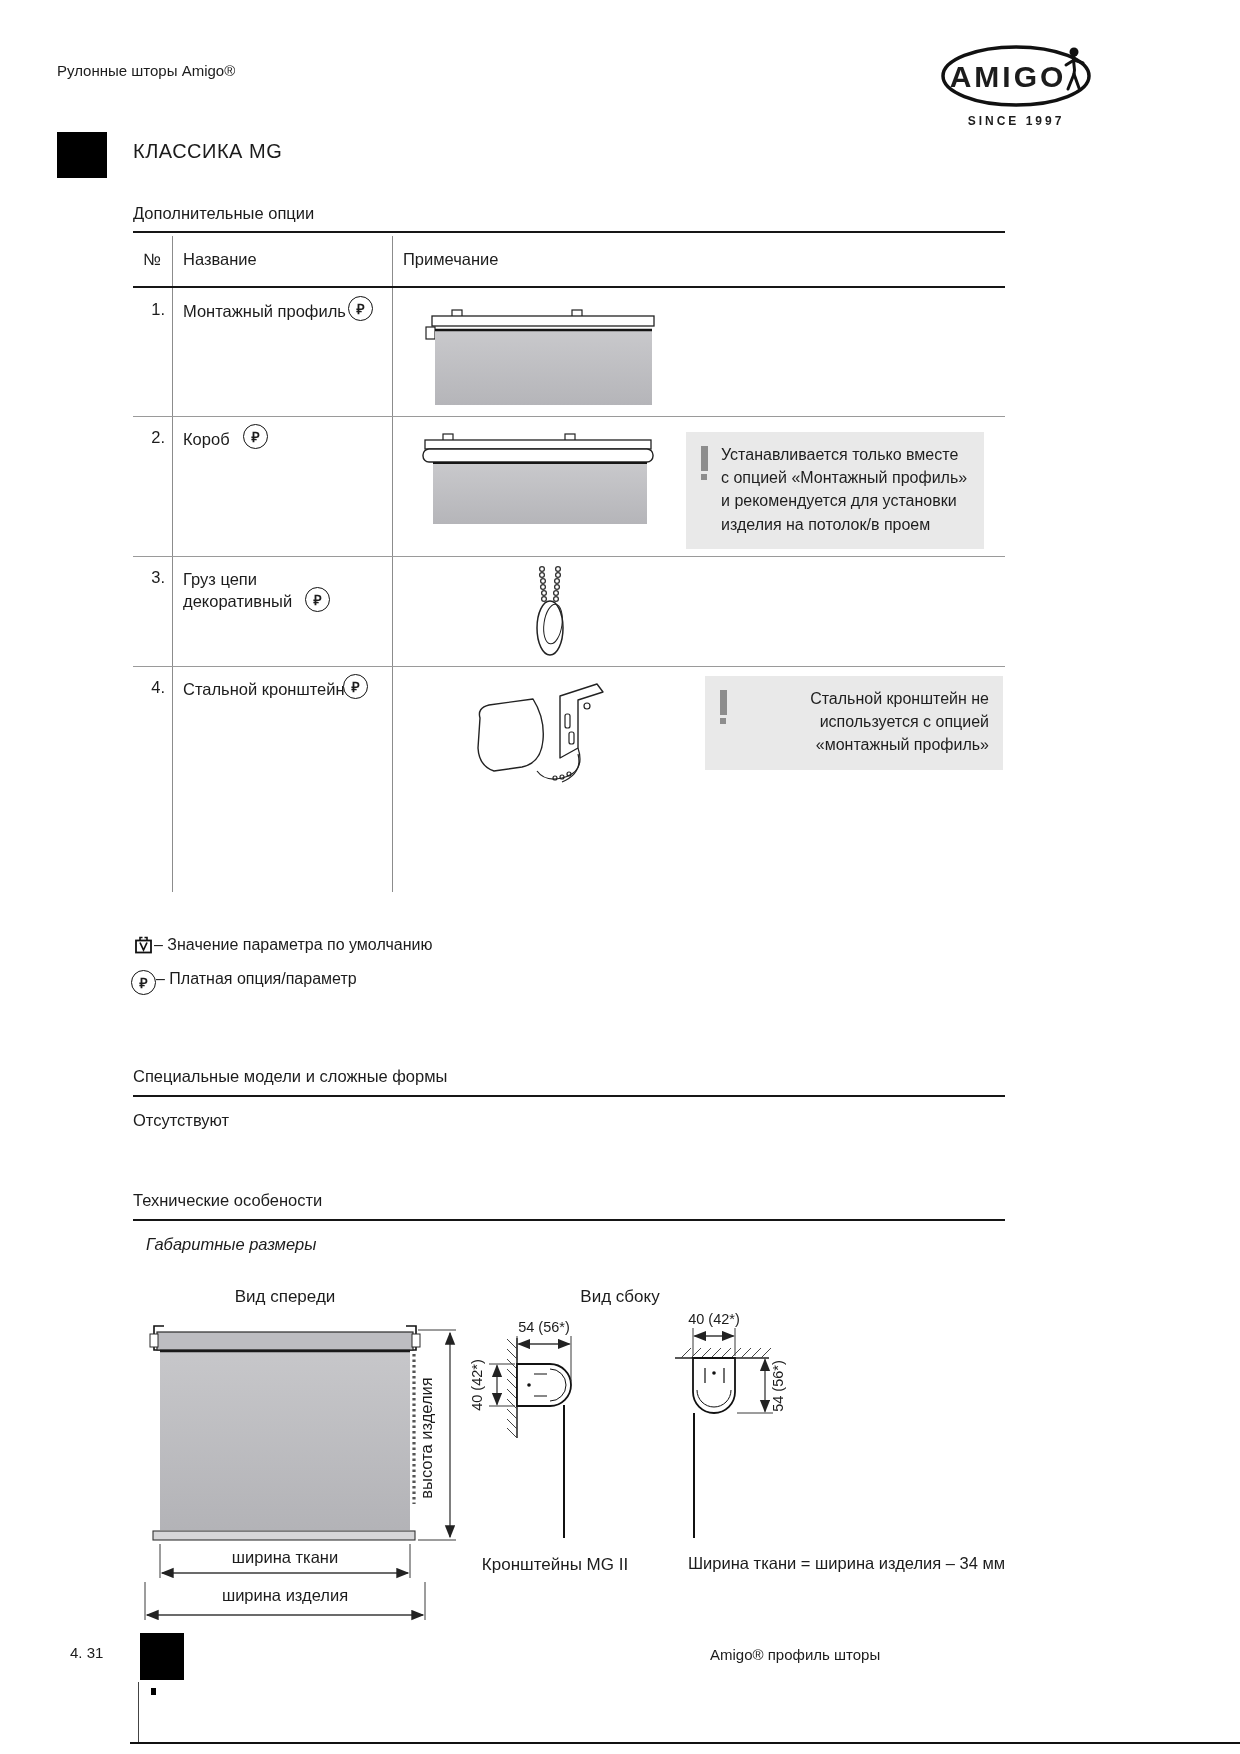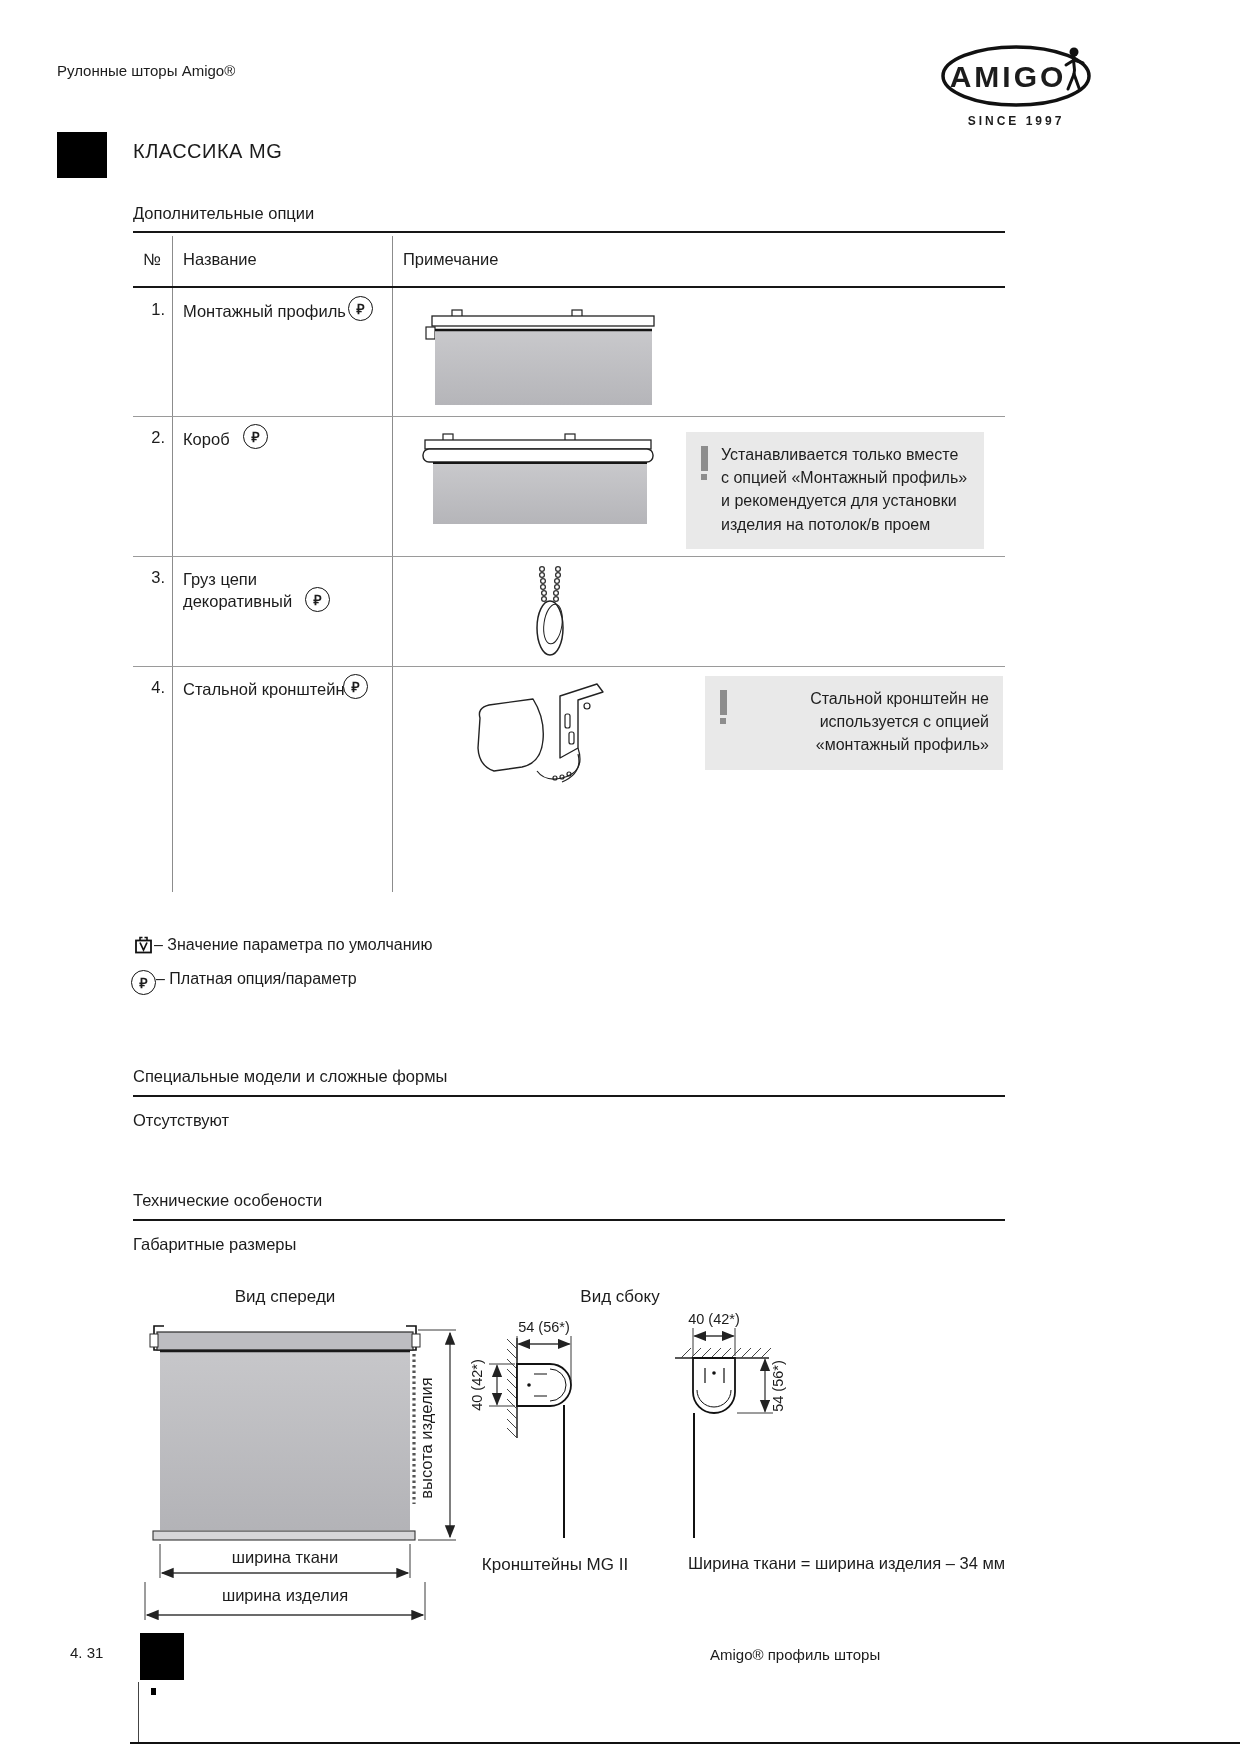--- a/index.html
+++ b/index.html
@@ -201,21 +201,21 @@
       </span>
     <span>– Платная опция/параметр</span>
   </div>
 
   <div class="abs b t16" style="left:133px;top:1066px;">Специальные модели и сложные формы</div>
   <div class="rule" style="left:133px;top:1095px;width:872px;"></div>
   <div class="abs t16" style="left:133px;top:1110px;">Отсутствуют</div>
 
   <div class="abs b t16" style="left:133px;top:1190px;">Технические особености</div>
   <div class="rule" style="left:133px;top:1219px;width:872px;"></div>
-  <div class="abs t16" style="left:133px;top:1234px;">Габаритные размеры</div>
+  <div class="abs t16" style="left:146px;top:1234px;font-style:italic;">Габаритные размеры</div>
 
   <svg class="abs" style="left:135px;top:1286px;" width="330" height="345" viewBox="0 0 330 345">
     <defs>
       <linearGradient id="g3" x1="0" y1="0" x2="0" y2="1">
         <stop offset="0" stop-color="#c7c7ca"></stop>
           <stop offset="1" stop-color="#b3b3b7"></stop>
         </linearGradient>
       <marker id="aF" markerWidth="11" markerHeight="9" refX="9" refY="4" orient="auto-start-reverse">
         <path d="M0 0 L10 4 L0 8 Z" fill="#222"></path>
         </marker>

